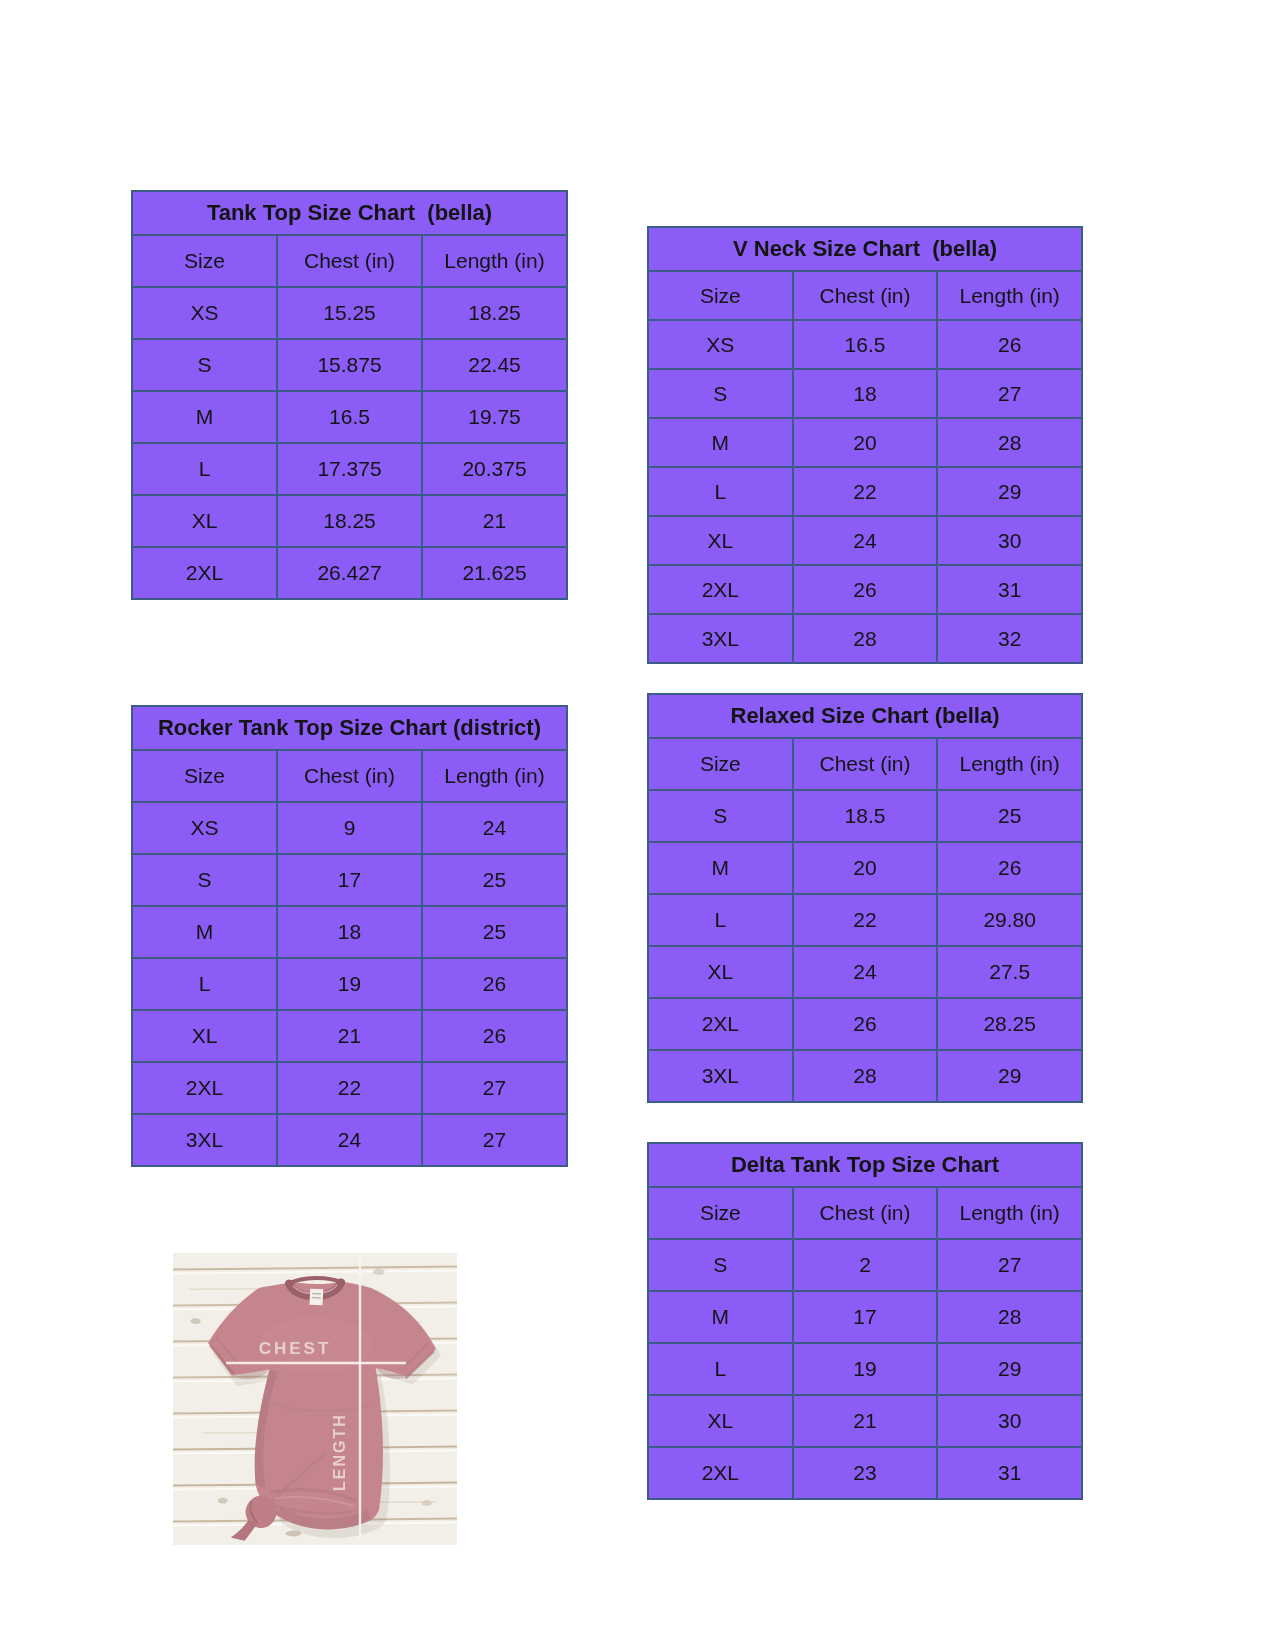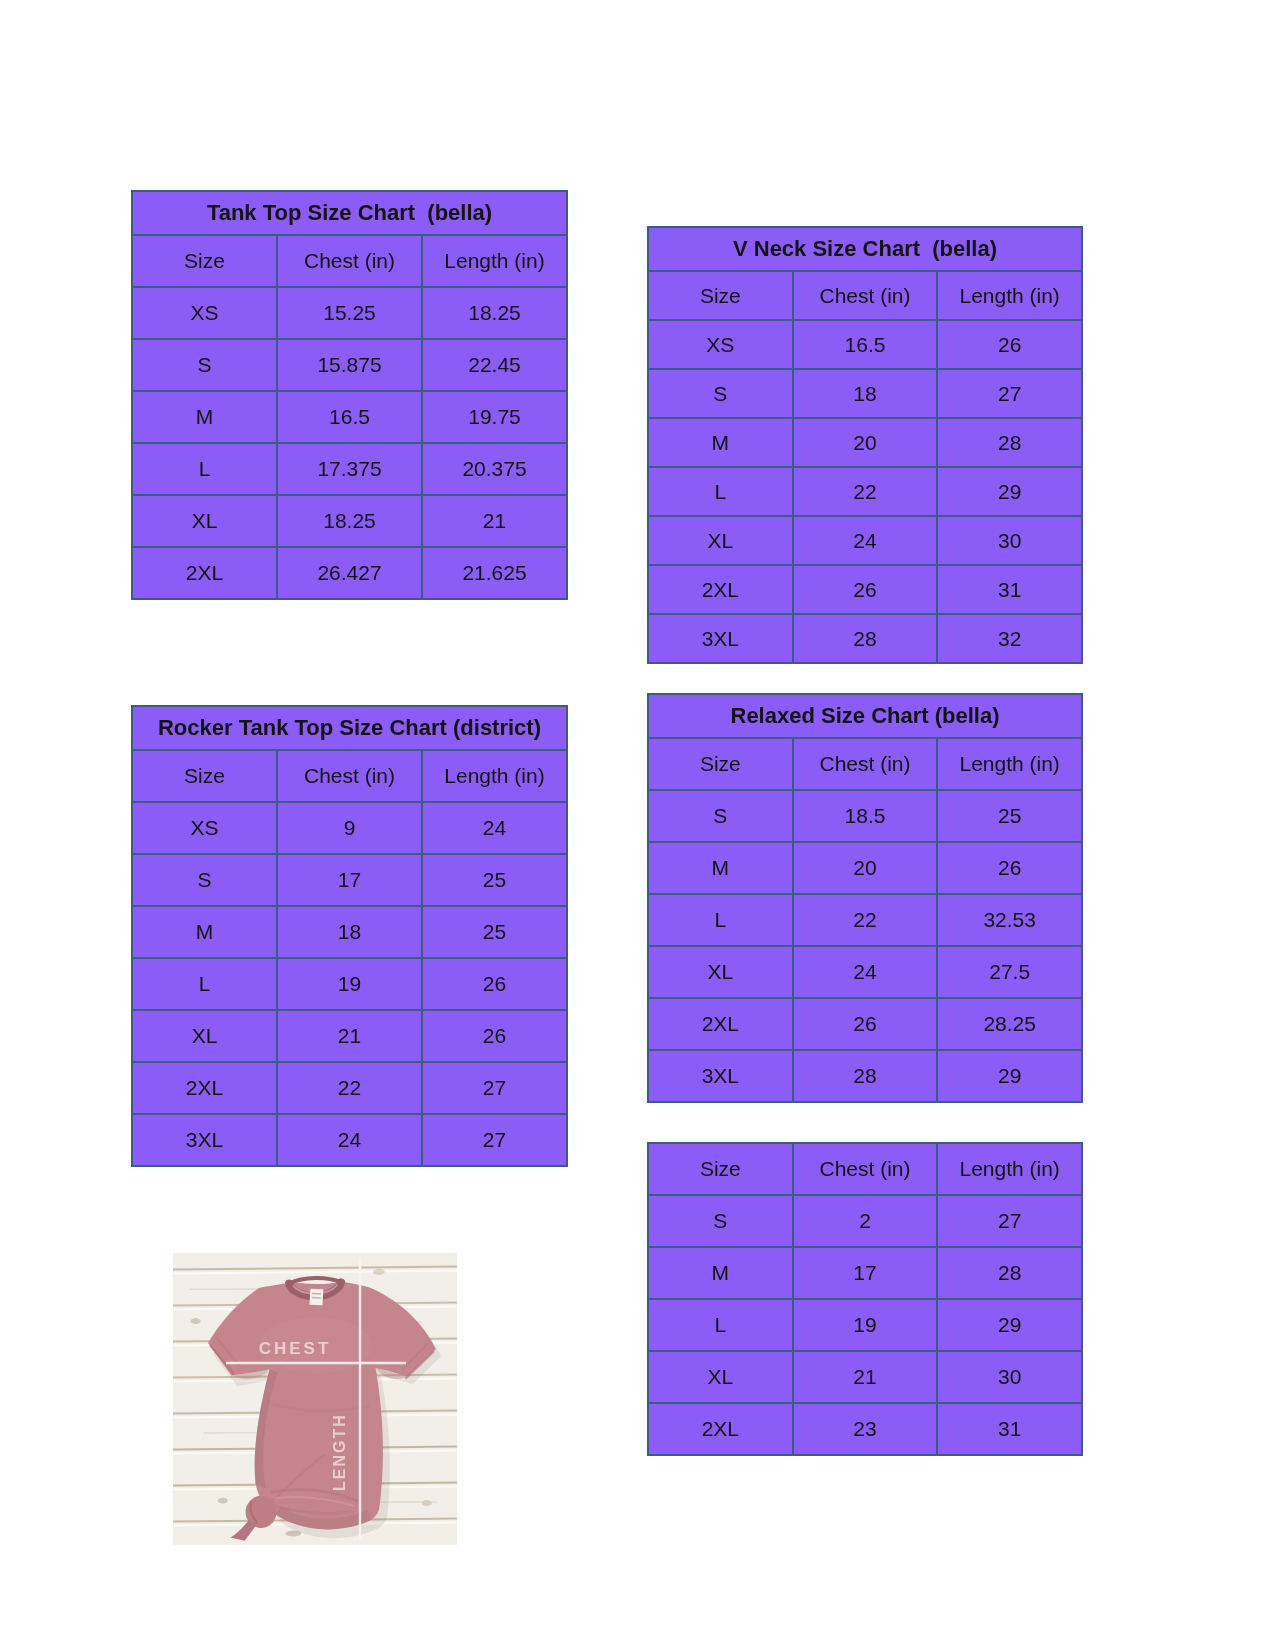--- a/index.html
+++ b/index.html
@@ -211,21 +211,21 @@
         <td>25</td>
       </tr>
       <tr>
         <td>M</td>
         <td>20</td>
         <td>26</td>
       </tr>
       <tr>
         <td>L</td>
         <td>22</td>
-        <td>32.53</td>
+        <td>29.80</td>
       </tr>
       <tr>
         <td>XL</td>
         <td>24</td>
         <td>27.5</td>
       </tr>
       <tr>
         <td>2XL</td>
         <td>26</td>
         <td>28.25</td>
@@ -233,20 +233,23 @@
       <tr>
         <td>3XL</td>
         <td>28</td>
         <td>29</td>
       </tr>
     </tbody>
 </table>
 
 <table class="size-chart" id="table-delta">
   <thead>
+    <tr>
+      <th class="title" colspan="3">Delta Tank Top Size Chart</th>
+    </tr>
     <tr>
       <th class="hdr">Size</th>
       <th class="hdr">Chest (in)</th>
       <th class="hdr">Length (in)</th>
     </tr>
   </thead>
   <tbody>
       <tr>
         <td>S</td>
         <td>2</td>

